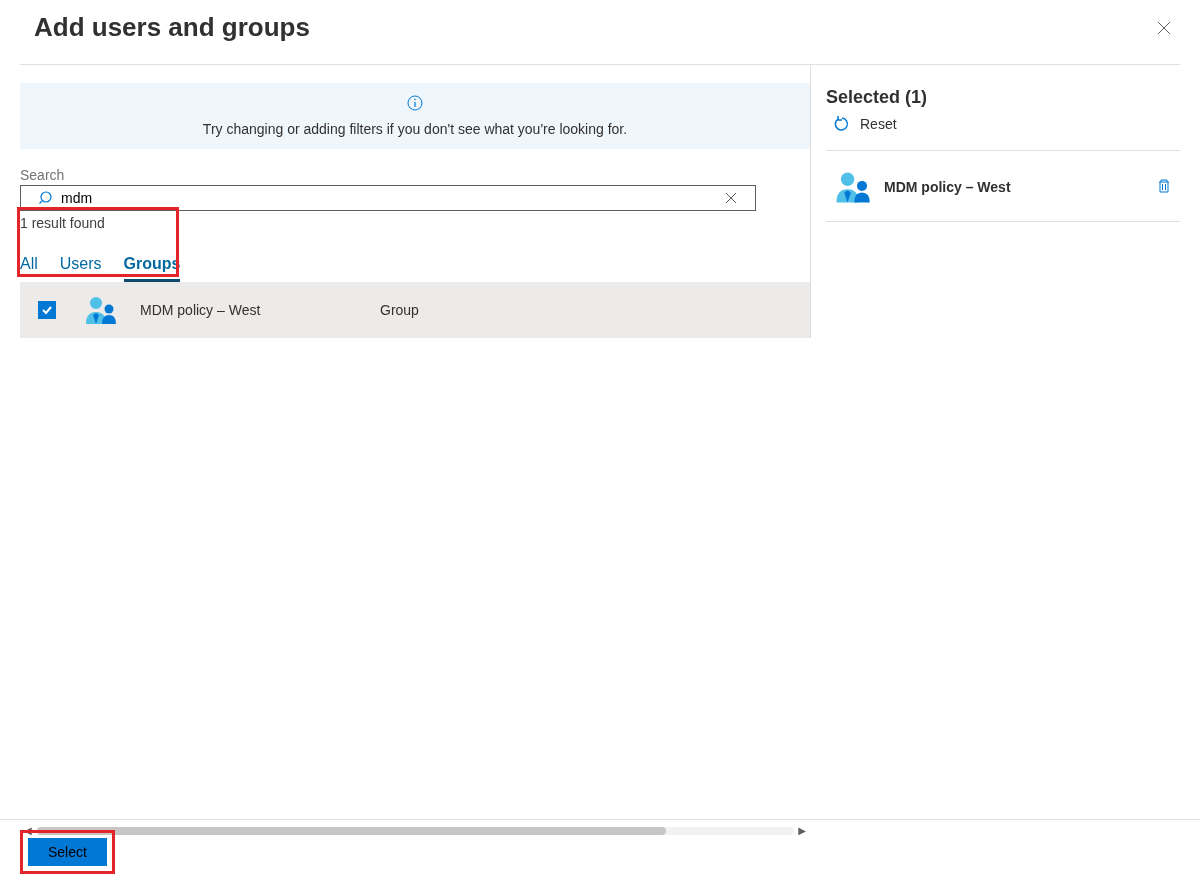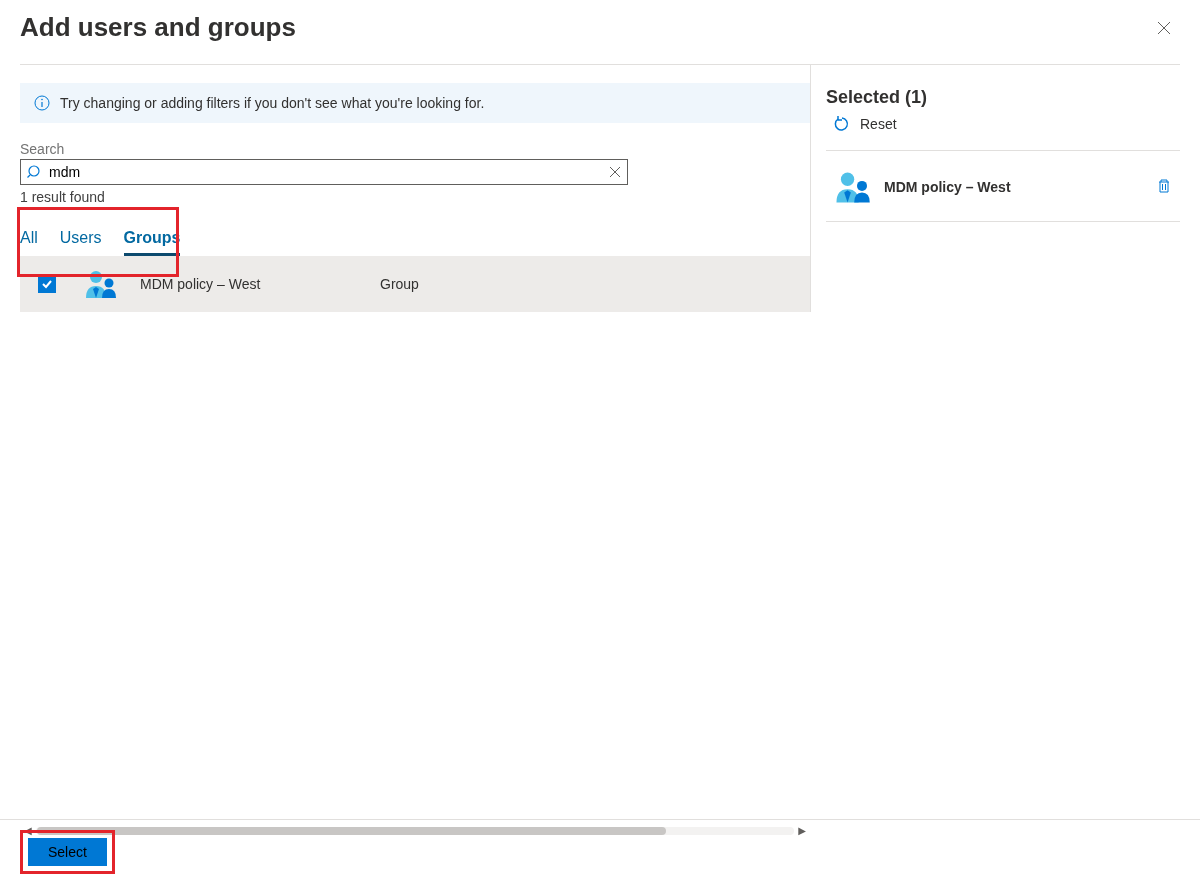--- a/index.html
+++ b/index.html
@@ -14,20 +14,21 @@
     }
     .header {
       display: flex;
       justify-content: space-between;
       align-items: flex-start;
       padding: 12px 20px 20px 20px;
     }
     .header h1 {
       font-size: 26px;
       font-weight: 600;
+      margin-left: 14px;
     }
     .close-btn {
       width: 32px;
       height: 32px;
       display: flex;
       align-items: center;
       justify-content: center;
       cursor: pointer;
       color: #605e5c;
     }
@@ -52,20 +53,21 @@
     .info-bar {
       background: #eff6fc;
       padding: 12px 14px;
       margin-top: 18px;
       margin-right: 0;
       display: flex;
       align-items: center;
       gap: 10px;
       font-size: 14px;
       color: #323130;
+      flex-direction: column;
     }
     .info-icon {
       color: #0078d4;
       flex-shrink: 0;
     }
     .highlight-box-search {
       border: 3px solid #e3242b;
       position: absolute;
       left: -3px;
       top: 142px;
@@ -81,22 +83,22 @@
       font-size: 14px;
       color: #737373;
       margin-bottom: 2px;
       display: block;
     }
     .search-wrap {
       position: relative;
       border: 1px solid #605e5c;
       display: flex;
       align-items: center;
-      padding: 4px 6px;
-      width: 608px;
+      padding: 4px 18px;
+      width: 736px;
     }
     .search-icon {
       color: #0078d4;
       margin-right: 6px;
     }
     .search-input {
       border: none;
       outline: none;
       flex: 1;
       font-size: 14px;

